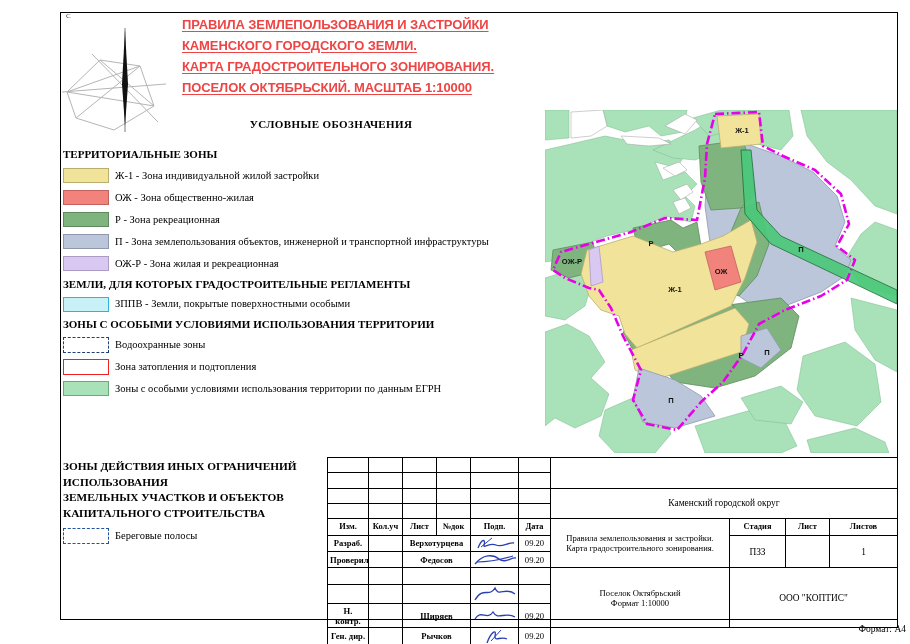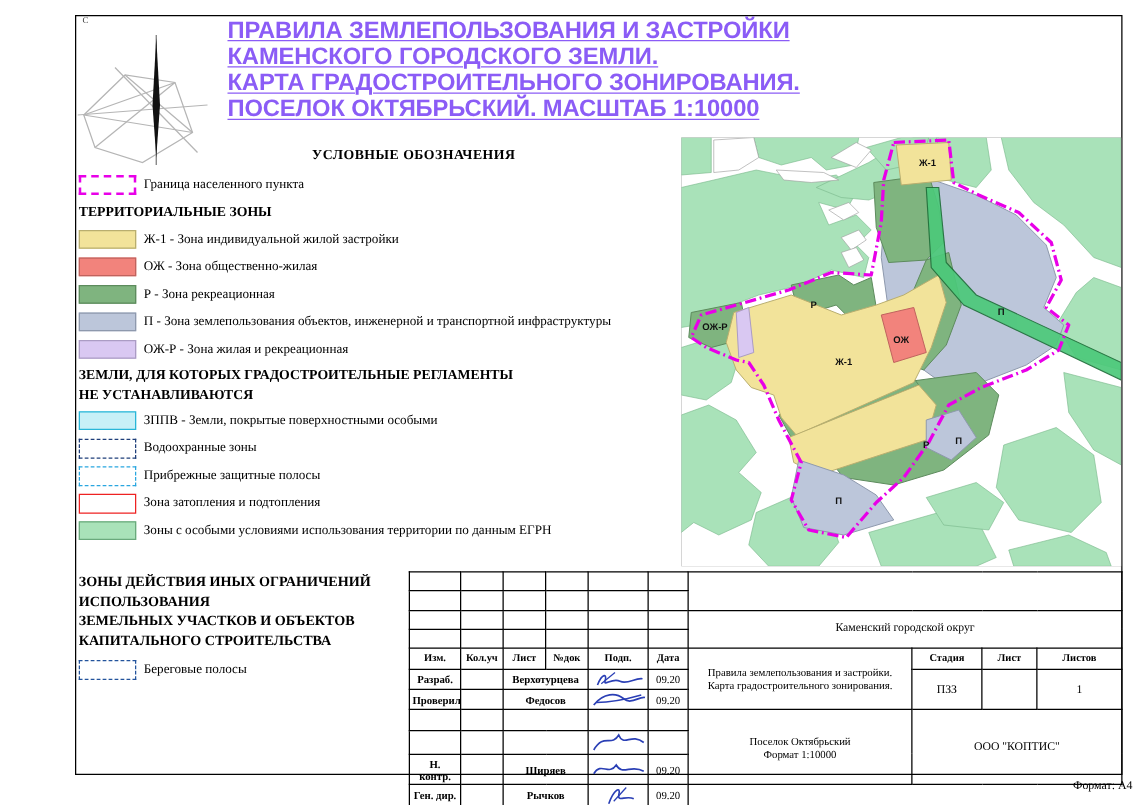--- a/index.html
+++ b/index.html
@@ -13,30 +13,30 @@
   
   #compass{position:absolute;left:62px;top:14px;width:110px;height:120px;}
   #compass svg{display:block;}
   .compass-label{position:absolute;left:66px;top:12px;font-size:7px;
        font-family:"Liberation Serif",serif;color:#333;}
 
   
   #titleblock-head{position:absolute;left:182px;top:14px;width:420px;}
   #titleblock-head .tline{
       font-family:"Liberation Sans",sans-serif;
-      font-size:19px;font-weight:700;color:#8b5cf6;
+      font-size:13px;font-weight:700;color:#ef4444;
       letter-spacing:-0.1px;line-height:21px;
       text-decoration:underline;text-decoration-thickness:1px;
       text-underline-offset:2px;white-space:nowrap;}
 
   
   #legend{position:absolute;left:63px;top:118px;width:478px;}
   .legend-title{text-align:center;font-family:"Liberation Serif",serif;
       font-weight:700;font-size:11px;letter-spacing:.4px;
-      margin:0 0 7px 58px;}
+      margin:0 0 17px 58px;}
   .lrow{display:flex;align-items:center;height:22px;}
   .sw{width:46px;height:15px;box-sizing:border-box;flex:0 0 auto;margin-right:6px;}
   .ltext{font-family:"Liberation Serif",serif;font-size:10.5px;
       line-height:12px;white-space:nowrap;}
   .lhead{font-family:"Liberation Serif",serif;font-weight:700;
       font-size:11px;line-height:14.5px;margin:4px 0 3px 0;}
   .lhead.tight{margin:2px 0 2px 0;}
 
   
   .sw-border-magenta{border:2px dashed #e800e8;background:#fff;height:16px;}
@@ -107,24 +107,20 @@
   <div class="tline">ПРАВИЛА ЗЕМЛЕПОЛЬЗОВАНИЯ И ЗАСТРОЙКИ</div>
   <div class="tline">КАМЕНСКОГО ГОРОДСКОГО ЗЕМЛИ.</div>
   <div class="tline">КАРТА ГРАДОСТРОИТЕЛЬНОГО ЗОНИРОВАНИЯ.</div>
   <div class="tline">ПОСЕЛОК ОКТЯБРЬСКИЙ. МАСШТАБ 1:10000</div>
 </div>
 
 <div id="legend">
 
   <div class="legend-title">УСЛОВНЫЕ ОБОЗНАЧЕНИЯ</div>
 
-  <div class="lrow">
-    <span class="sw sw-border-magenta"></span>
-    <span class="ltext">Граница населенного пункта</span>
-  </div>
 
   <div class="lhead">ТЕРРИТОРИАЛЬНЫЕ ЗОНЫ</div>
 
   <div class="lrow">
     <span class="sw sw-zh1"></span>
     <span class="ltext">Ж-1 - Зона индивидуальной жилой застройки</span>
   </div>
   <div class="lrow">
     <span class="sw sw-ozh"></span>
     <span class="ltext">ОЖ - Зона общественно-жилая</span>
@@ -136,35 +132,31 @@
   <div class="lrow">
     <span class="sw sw-p"></span>
     <span class="ltext">П - Зона землепользования объектов, инженерной и транспортной инфраструктуры</span>
   </div>
   <div class="lrow">
     <span class="sw sw-ozhr"></span>
     <span class="ltext">ОЖ-Р - Зона жилая и рекреационная</span>
   </div>
 
   <div class="lhead tight">ЗЕМЛИ, ДЛЯ КОТОРЫХ ГРАДОСТРОИТЕЛЬНЫЕ РЕГЛАМЕНТЫ</div>
-  <div class="lhead tight">НЕ УСТАНАВЛИВАЮТСЯ</div>
 
   <div class="lrow">
     <span class="sw sw-zppv"></span>
     <span class="ltext">ЗППВ - Земли, покрытые поверхностными особыми</span>
   </div>
 
+  <div class="lhead tight">ЗОНЫ С ОСОБЫМИ УСЛОВИЯМИ ИСПОЛЬЗОВАНИЯ ТЕРРИТОРИИ</div>
 
   <div class="lrow">
     <span class="sw sw-vodo"></span>
     <span class="ltext">Водоохранные зоны</span>
-  </div>
-  <div class="lrow">
-    <span class="sw sw-pribr"></span>
-    <span class="ltext">Прибрежные защитные полосы</span>
   </div>
   <div class="lrow">
     <span class="sw sw-zatop"></span>
     <span class="ltext">Зона затопления и подтопления</span>
   </div>
   <div class="lrow">
     <span class="sw sw-egrn"></span>
     <span class="ltext">Зоны с особыми условиями использования территории по данным ЕГРН</span>
   </div>
 </div>

